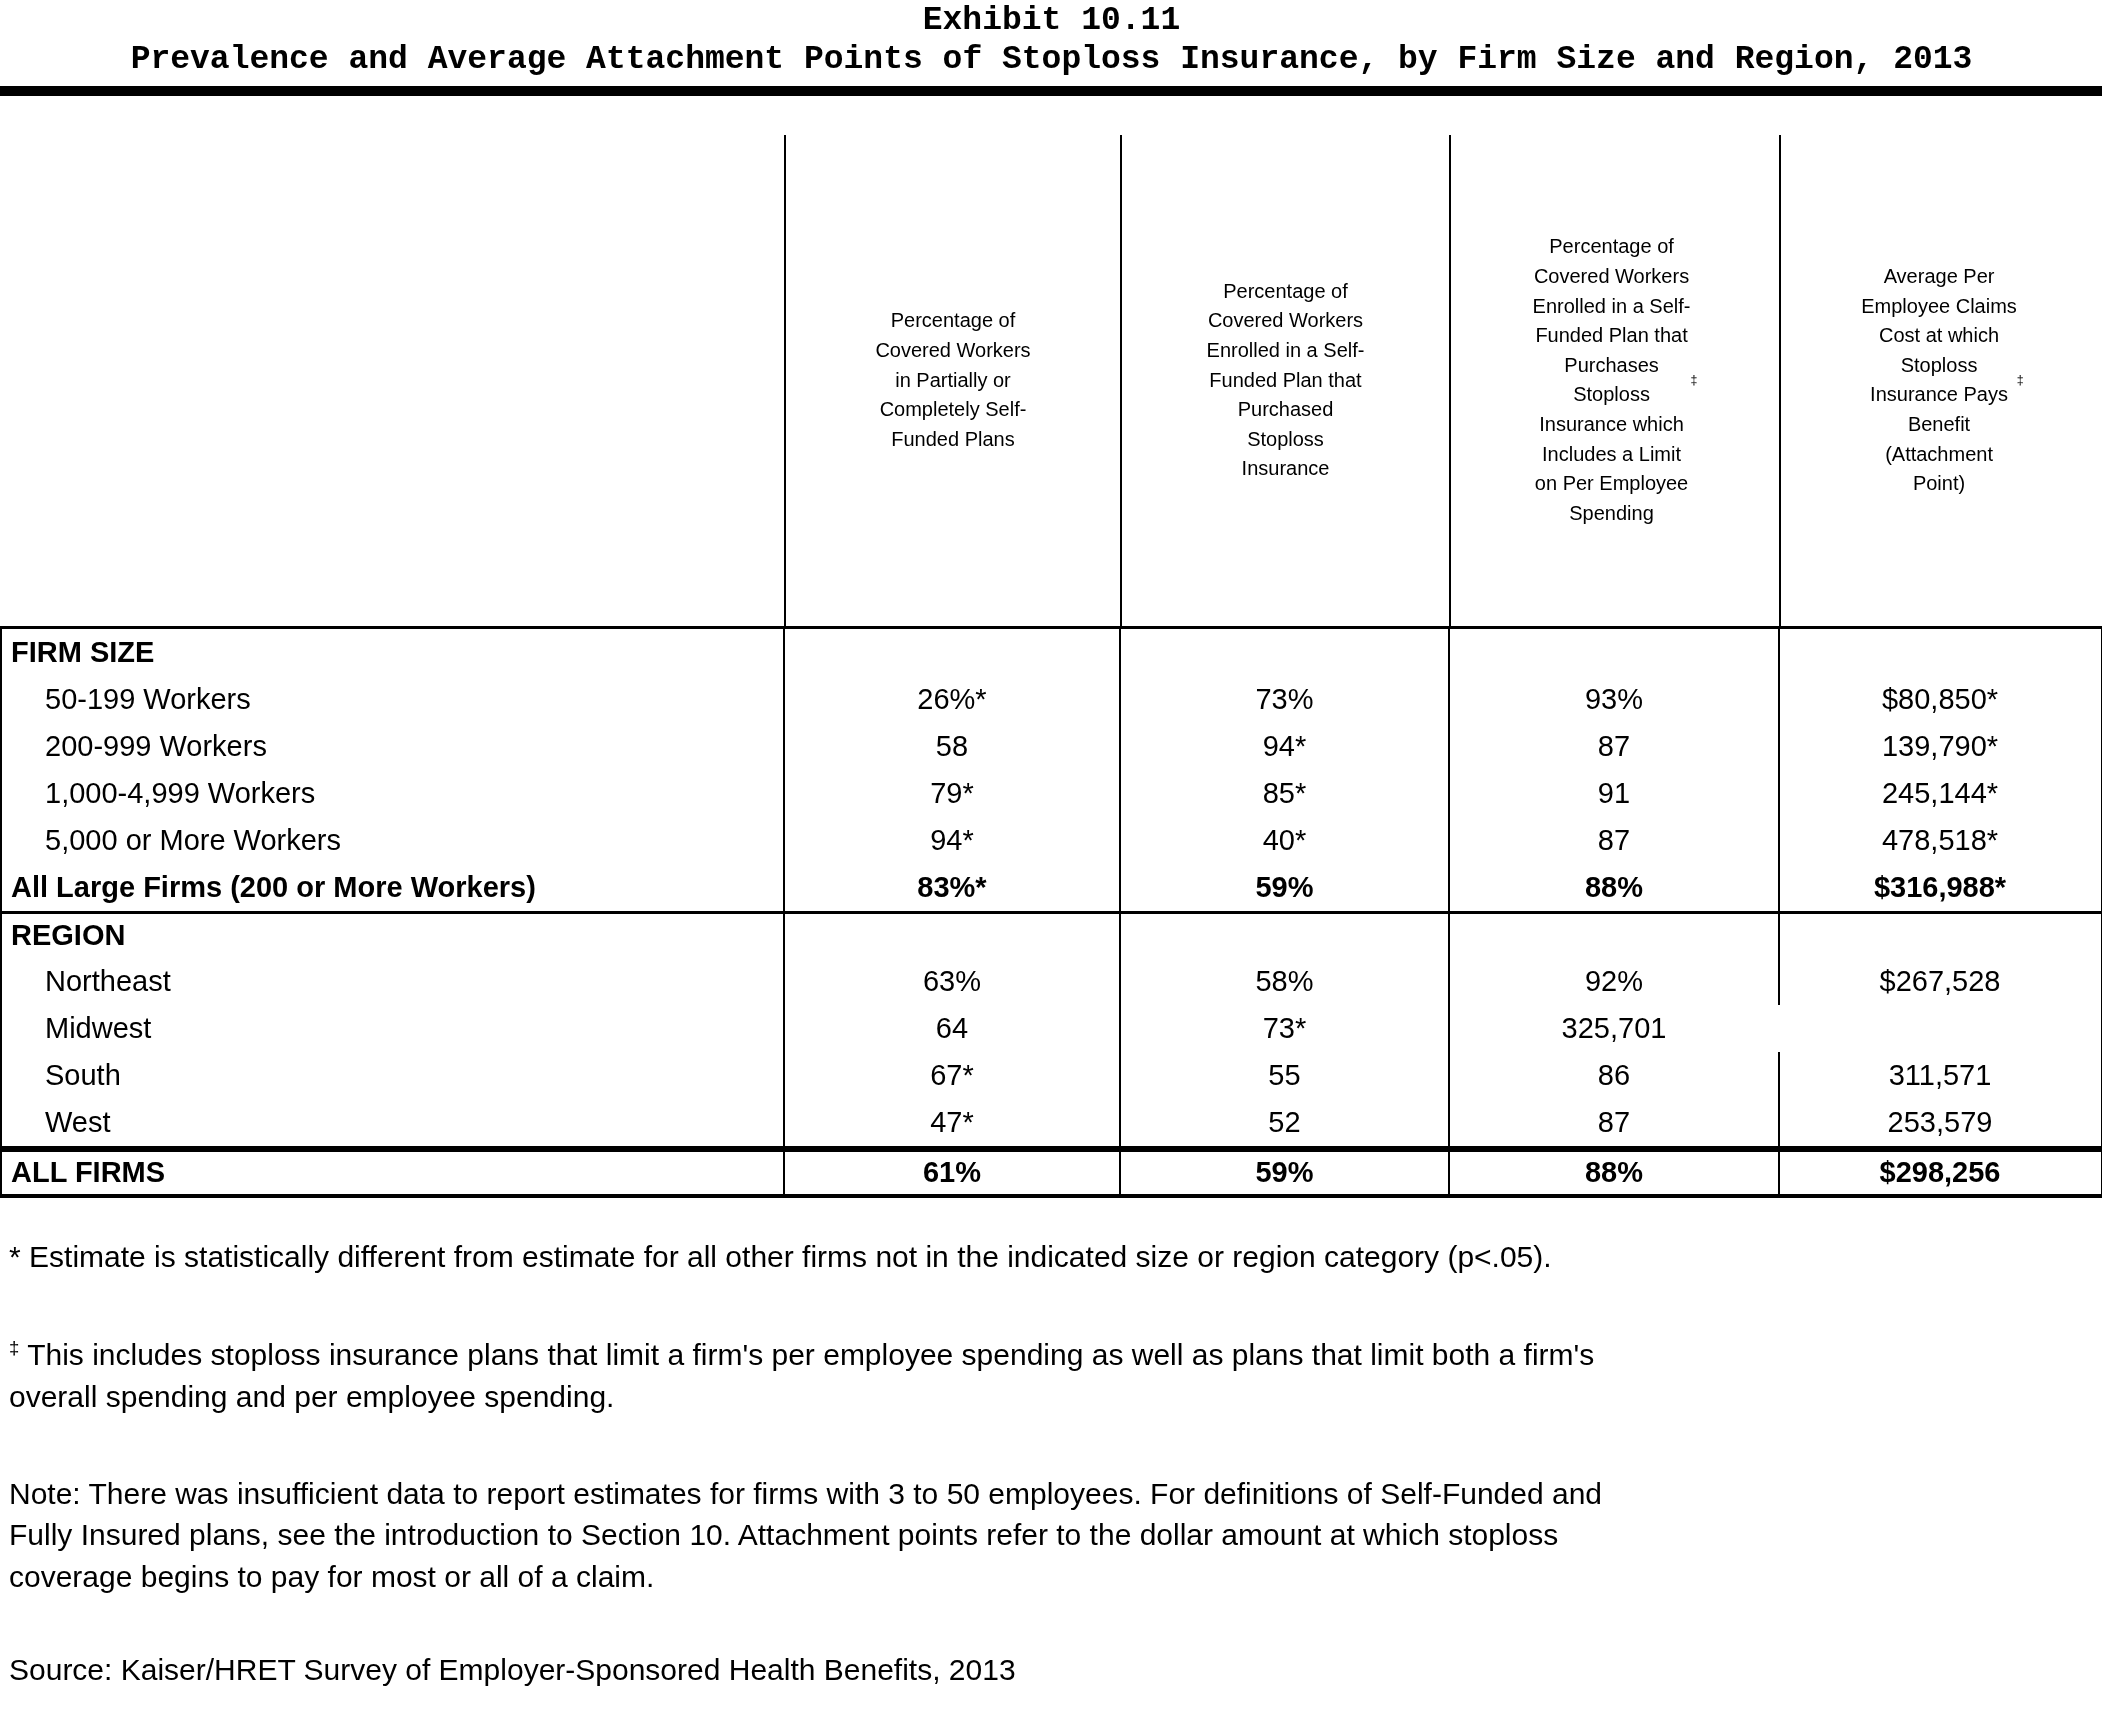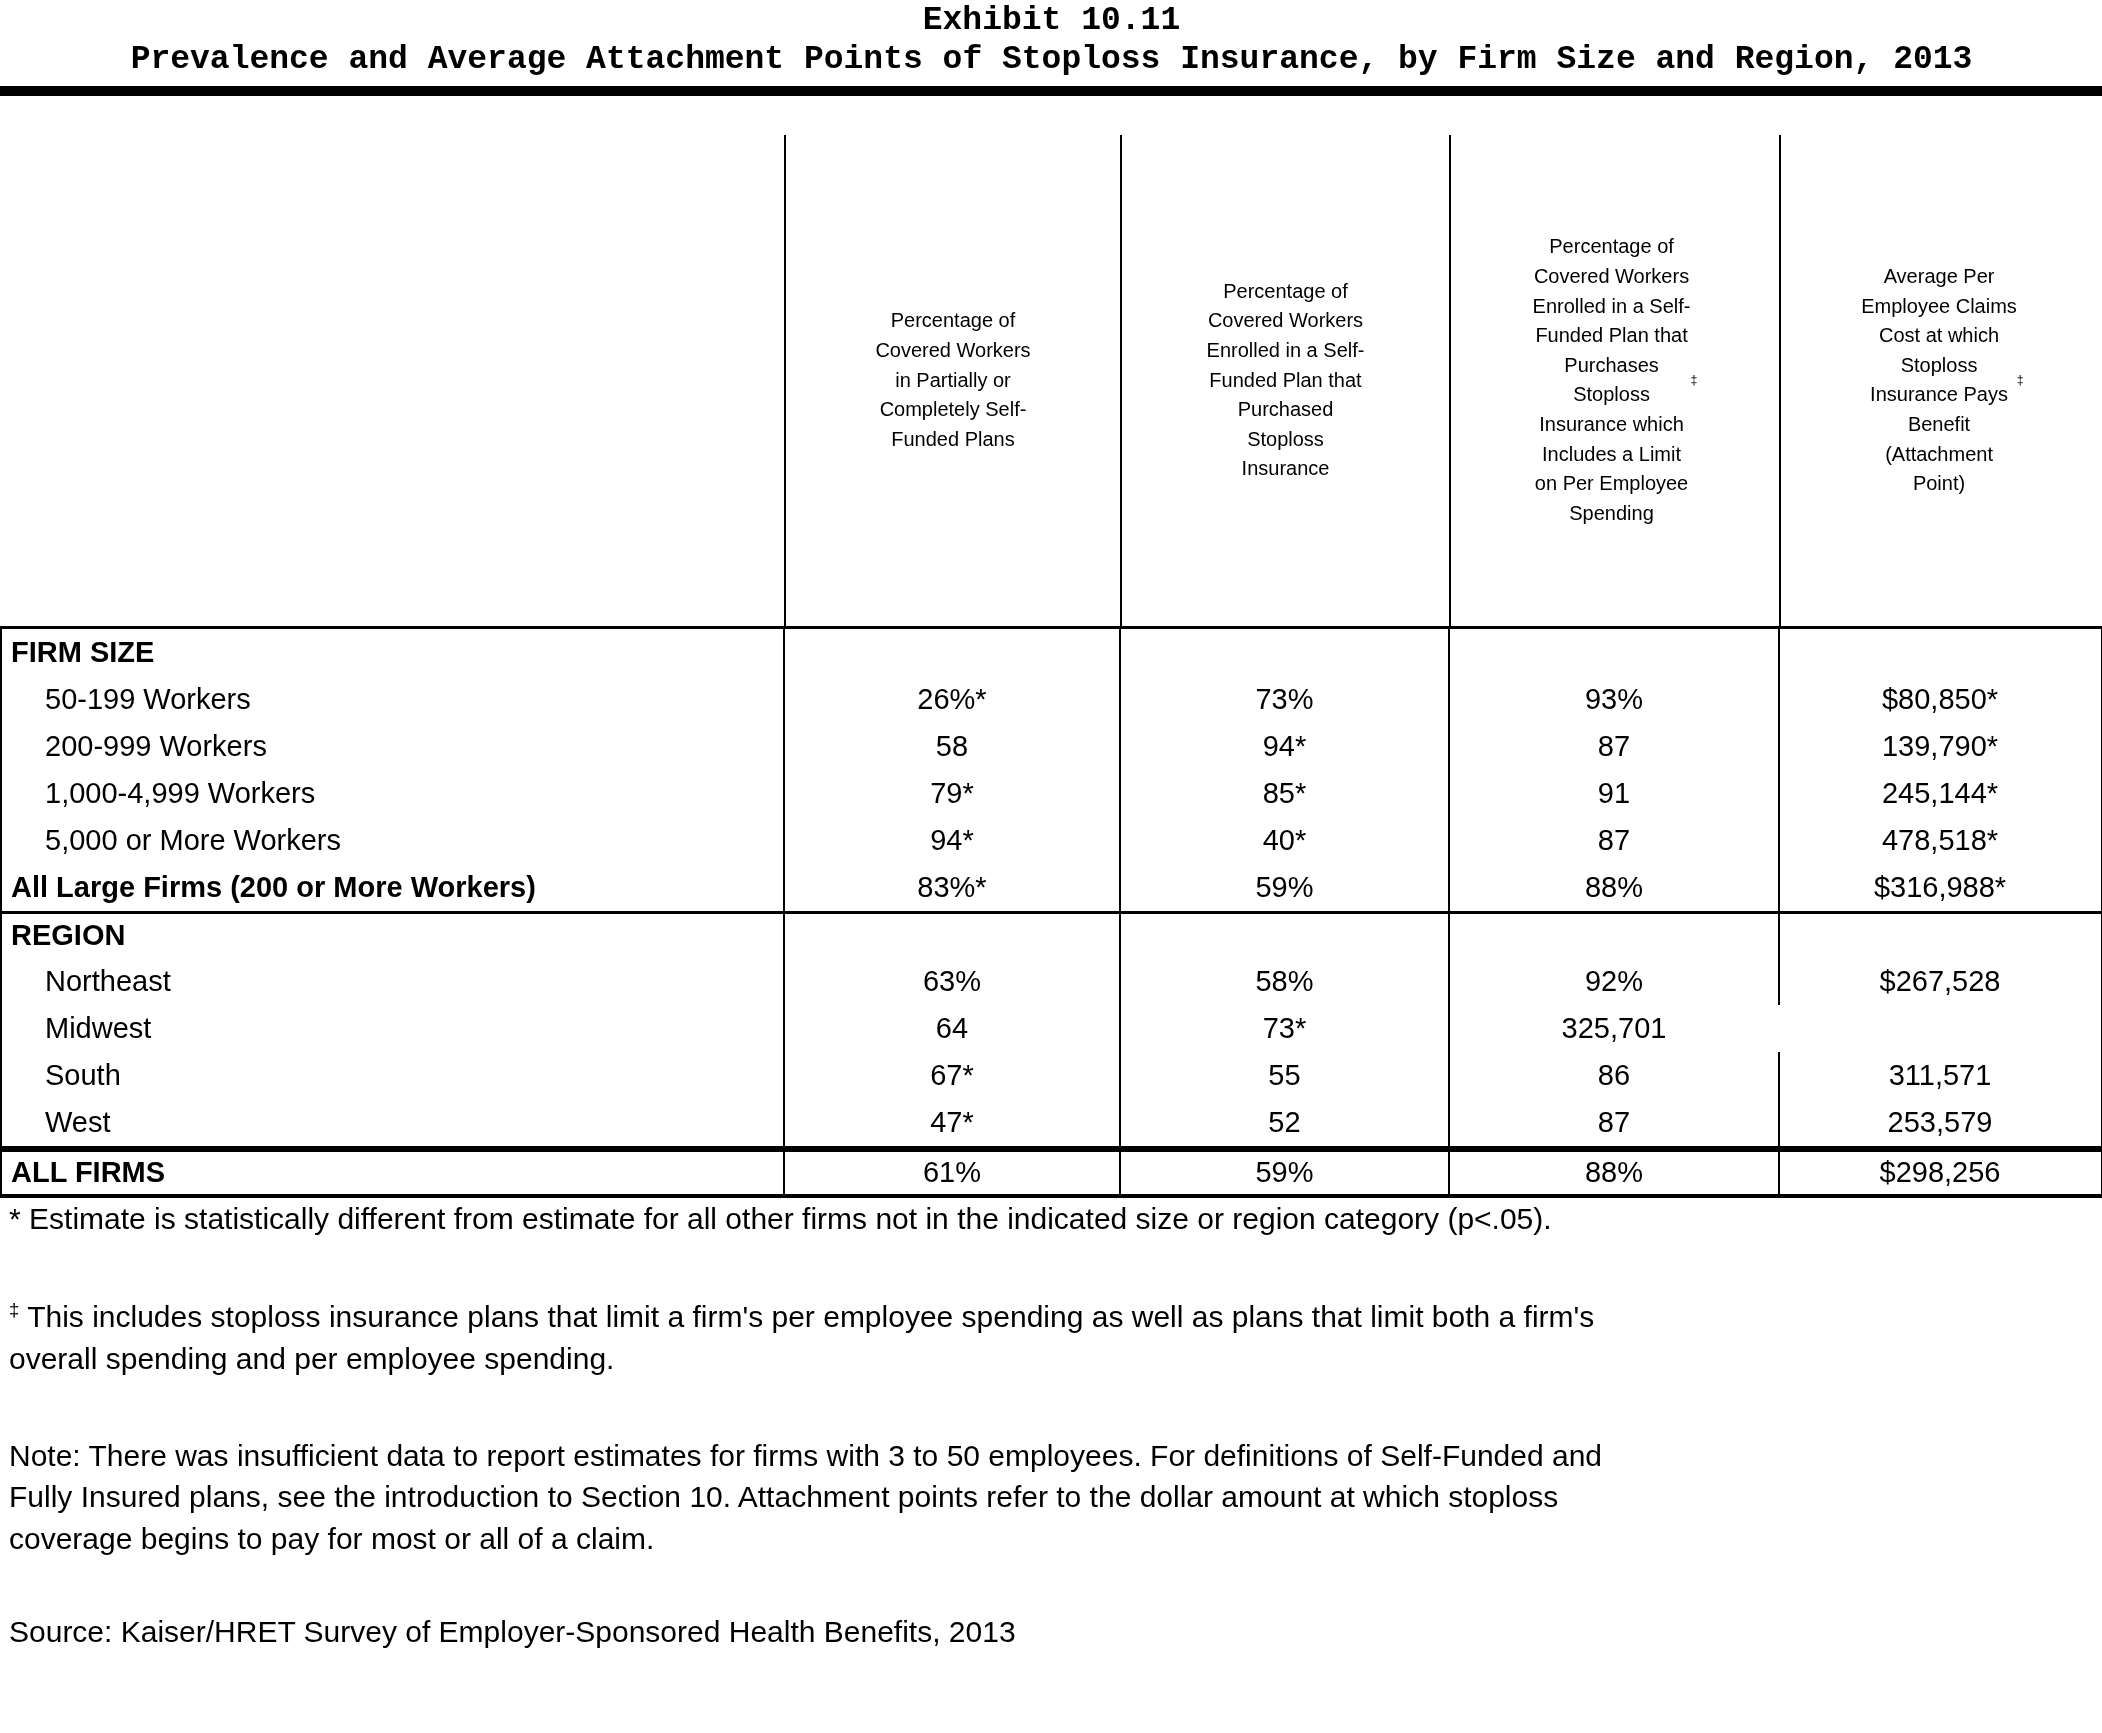--- a/index.html
+++ b/index.html
@@ -42,26 +42,26 @@
     display: grid;
     grid-template-columns: 781px 336px 329px 330px 322px;
     height: 47px;
   }
   .tr .td { font-size: 29px; display: flex; align-items: center; }
   .td.label { padding-left: 9px; white-space: nowrap; }
   .tr.indent .td.label { padding-left: 43px; }
   .td.val { justify-content: center; text-align: center; border-left: 2.7px solid #000; }
   .tr.section .td.label, .tr.section-rule .td.label,
   .tr.bold .td.label, .tr.total .td.label { font-weight: bold; }
-  .tr.bold .td.val, .tr.total .td.val { font-weight: normal; }
+  .tr.bold .td.val, .tr.total .td.val { font-weight: bold; }
   .tr.section-rule { border-top: 3.6px solid #000; }
   .tr.total { border-top: 6.3px solid #000; height: 48px; }
 
   .notes { padding: 0 9px; font-size: 30px; line-height: 1.38; }
-  .footnote-star { }
+  .footnote-star { margin-top: 38px; }
   .footnote-dagger { margin-top: 57px; }
   .note-paragraph { margin-top: 56px; }
   .source-line { margin-top: 52px; }
 </style>
 </head>
 <body>
 
 <div class="page">
 
   <div class="title-block">

